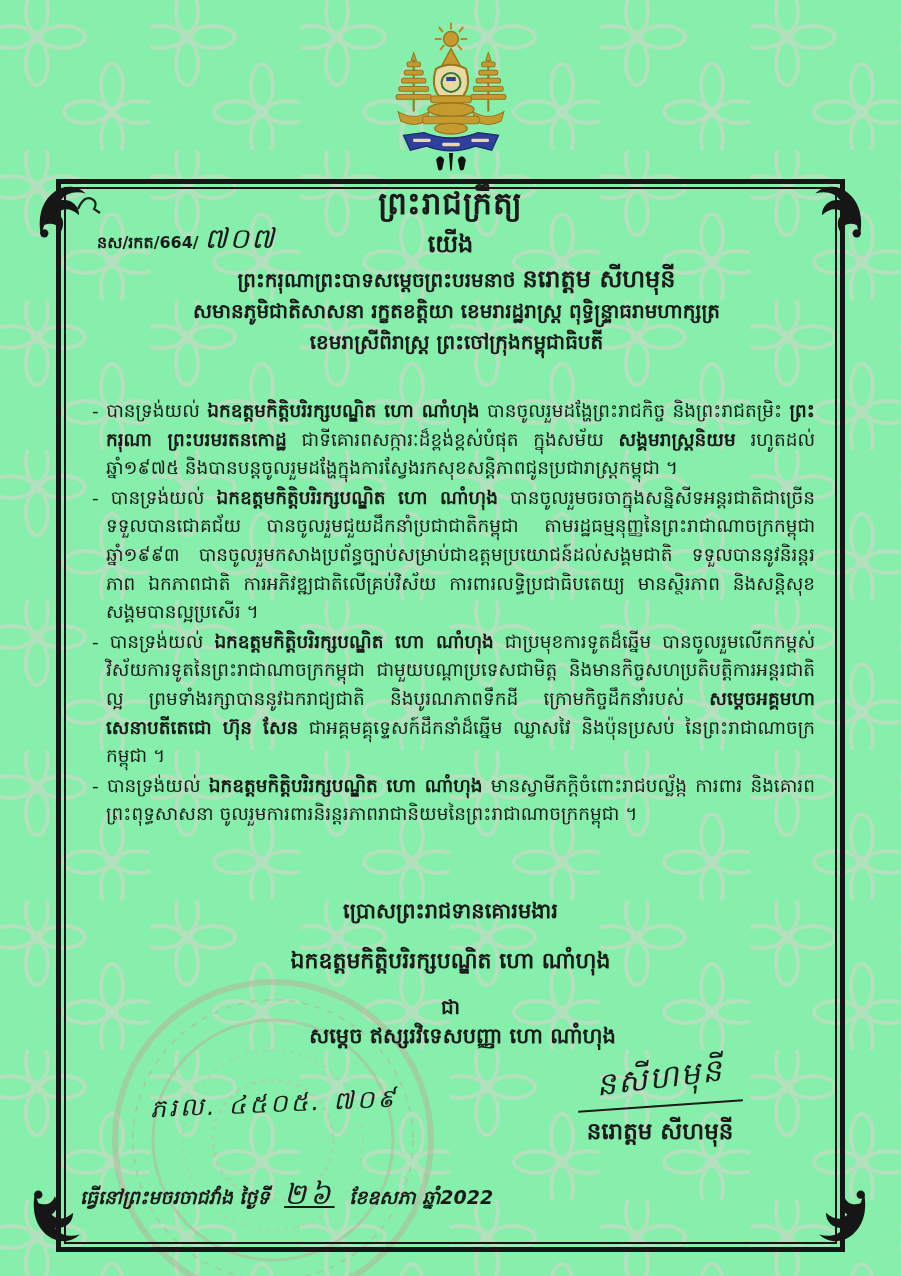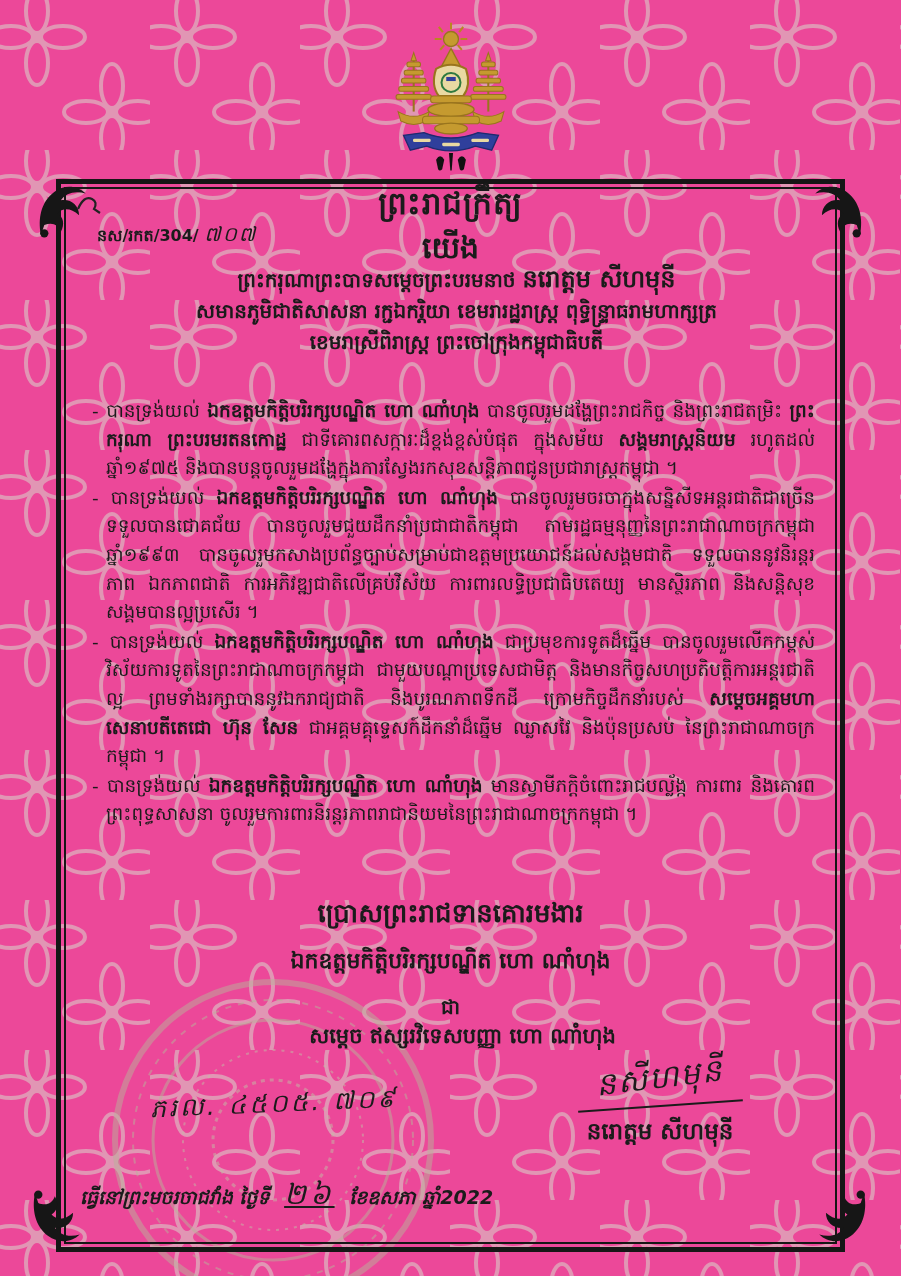--- a/index.html
+++ b/index.html
@@ -4,52 +4,52 @@
 <style>
   html,body{margin:0;padding:0;}
   body{
     width:901px;height:1276px;
     font-family:"DejaVu Sans","Liberation Sans",sans-serif;
     background:#e8e6df;
     overflow:hidden;
   }
   .page{
     position:relative;width:901px;height:1276px;
-    background:#ec4899;overflow:hidden;color:#1b1b1b;
+    background:#86efac;overflow:hidden;color:#1b1b1b;
   }
   .bg-pattern{position:absolute;inset:0;z-index:0;}
   
   .arms{position:absolute;left:383px;top:20px;width:136px;height:156px;z-index:2;}
   
   .frame{
     position:absolute;left:56px;top:179px;width:789px;height:1073px;
     border:5px solid #161616;z-index:1;box-sizing:border-box;
   }
   .frame-inner{position:absolute;inset:3px;border:2px solid #161616;}
   .corner{position:absolute;width:58px;height:58px;z-index:3;}
   .corner.tl{left:36px;top:182px;}
   .corner.tr{right:36px;top:182px;transform:scaleX(-1);}
   .corner.bl{left:30px;top:1188px;transform:scaleY(-1);}
   .corner.br{right:32px;top:1188px;transform:scale(-1,-1);}
   
   .center{text-align:center;width:100%;}
   .decree-title{position:absolute;top:184px;left:0;right:0;z-index:4;
     font-size:31px;font-weight:bold;letter-spacing:1px;}
-  .we{position:absolute;top:229px;left:0;right:0;z-index:4;font-size:30px;font-weight:bold;}
+  .we{position:absolute;top:229px;left:0;right:0;z-index:4;font-size:24px;font-weight:bold;}
   .refnum{position:absolute;left:97px;top:221px;z-index:5;font-size:16px;font-weight:bold;white-space:nowrap;}
-  .refnum .hand{font-size:20px;font-weight:normal;font-style:italic;letter-spacing:2px;}
+  .refnum .hand{font-size:28px;font-weight:normal;font-style:italic;letter-spacing:2px;}
   .tick{position:absolute;left:76px;top:193px;z-index:5;width:26px;height:24px;}
   .royal-block{position:absolute;top:264px;left:52px;right:40px;z-index:4;
     text-align:center;font-weight:bold;font-size:20px;line-height:31px;}
   .royal-block .king{font-size:24px;}
   .clauses{position:absolute;left:92px;right:86px;top:397px;z-index:4;
     font-size:18.5px;line-height:28.6px;text-align:justify;}
   .clauses p{margin:0 0 1px 0;padding-left:14px;text-indent:-14px;}
   .seg-b{font-weight:bold;}
-  .grant-heading{position:absolute;top:897px;left:0;right:0;z-index:4;font-size:26px;font-weight:bold;}
+  .grant-heading{position:absolute;top:897px;left:0;right:0;z-index:4;font-size:21px;font-weight:bold;}
   .grantee{position:absolute;top:947px;left:0;right:0;z-index:4;font-size:22px;font-weight:bold;}
   .as-word{position:absolute;top:994px;left:0;right:0;z-index:4;font-size:20px;font-weight:bold;}
   .conferred{position:absolute;top:1022px;left:0;right:0;z-index:4;font-size:21px;font-weight:bold;margin-left:12px;}
   .registry{position:absolute;left:150px;top:1088px;z-index:4;font-size:25px;
     font-style:italic;letter-spacing:3px;transform:rotate(-2.5deg);white-space:nowrap;}
   .sig-wrap{position:absolute;left:545px;top:1058px;width:230px;z-index:4;text-align:center;}
   .sig-script{font-size:31px;font-style:italic;display:inline-block;
     transform:rotate(-7deg);letter-spacing:2px;}
   .sig-line{width:165px;height:0;border-bottom:2.5px solid #1b1b1b;
     margin:2px auto 10px auto;transform:rotate(-4deg);}
@@ -173,30 +173,30 @@
   </svg>
 
   <svg class="tick" viewBox="0 0 26 24">
     <path d="M2,16 Q8,2 16,6 Q22,9 18,16 L24,20" fill="none" stroke="#222" stroke-width="2.2"></path>
   </svg>
 
   <div class="decree-title center">ព្រះរាជក្រឹត្យ</div>
   <div class="we center">យើង</div>
 
   <div class="refnum">
-    <span>នស/រកត/304/</span>
+    <span>នស/រកត/664/</span>
     <span class="hand">៧០៧</span>
   </div>
 
   <div class="royal-block">
     <div>
       <span>ព្រះករុណាព្រះបាទសម្តេចព្រះបរមនាថ </span>
       <span class="king">នរោត្តម សីហមុនី</span>
     </div>
-    <div>សមានភូមិជាតិសាសនា រក្ជឯករ្តិយា ខេមរារដ្ឋរាស្ត្រ ពុទ្ធិន្ទ្រាធរាមហាក្សត្រ</div>
+    <div>សមានភូមិជាតិសាសនា រក្ខតខត្តិយា ខេមរារដ្ឋរាស្ត្រ ពុទ្ធិន្ទ្រាធរាមហាក្សត្រ</div>
     <div>ខេមរាស្រីពិរាស្ត្រ ព្រះចៅក្រុងកម្ពុជាធិបតី</div>
   </div>
 
   <div class="clauses">
     <p><span>- បានទ្រង់យល់ </span><span class="seg-b">ឯកឧត្តមកិត្តិបរិរក្សបណ្ឌិត ហោ ណាំហុង</span><span> បានចូលរួមដង្ហែព្រះរាជកិច្ច និងព្រះរាជតម្រិះ </span><span class="seg-b">ព្រះករុណា ព្រះបរមរតនកោដ្ឋ</span><span> ជាទីគោរពសក្ការៈដ៏ខ្ពង់ខ្ពស់បំផុត ក្នុងសម័យ </span><span class="seg-b">សង្គមរាស្ត្រនិយម</span><span> រហូតដល់ឆ្នាំ១៩៧៥ និងបានបន្តចូលរួមដង្ហែក្នុងការស្វែងរកសុខសន្តិភាពជូនប្រជារាស្ត្រកម្ពុជា ។</span></p>
     <p><span>- បានទ្រង់យល់ </span><span class="seg-b">ឯកឧត្តមកិត្តិបរិរក្សបណ្ឌិត ហោ ណាំហុង</span><span> បានចូលរួមចរចាក្នុងសន្និសីទអន្តរជាតិជាច្រើនទទួលបានជោគជ័យ បានចូលរួមជួយដឹកនាំប្រជាជាតិកម្ពុជា តាមរដ្ឋធម្មនុញ្ញនៃព្រះរាជាណាចក្រកម្ពុជា ឆ្នាំ១៩៩៣ បានចូលរួមកសាងប្រព័ន្ធច្បាប់សម្រាប់ជាឧត្តមប្រយោជន៍ដល់សង្គមជាតិ ទទួលបាននូវនិរន្តរភាព ឯកភាពជាតិ ការអភិវឌ្ឍជាតិលើគ្រប់វិស័យ ការពារលទ្ធិប្រជាធិបតេយ្យ មានស្ថិរភាព និងសន្តិសុខសង្គមបានល្អប្រសើរ ។</span></p>
     <p><span>- បានទ្រង់យល់ </span><span class="seg-b">ឯកឧត្តមកិត្តិបរិរក្សបណ្ឌិត ហោ ណាំហុង</span><span> ជាប្រមុខការទូតដ៏ឆ្នើម បានចូលរួមលើកកម្ពស់វិស័យការទូតនៃព្រះរាជាណាចក្រកម្ពុជា ជាមួយបណ្តាប្រទេសជាមិត្ត និងមានកិច្ចសហប្រតិបត្តិការអន្តរជាតិល្អ ព្រមទាំងរក្សាបាននូវឯករាជ្យជាតិ និងបូរណភាពទឹកដី ក្រោមកិច្ចដឹកនាំរបស់ </span><span class="seg-b">សម្តេចអគ្គមហាសេនាបតីតេជោ ហ៊ុន សែន</span><span> ជាអគ្គមគ្គុទ្ទេសក៍ដឹកនាំដ៏ឆ្នើម ឈ្លាសវៃ និងប៉ុនប្រសប់ នៃព្រះរាជាណាចក្រកម្ពុជា ។</span></p>
     <p><span>- បានទ្រង់យល់ </span><span class="seg-b">ឯកឧត្តមកិត្តិបរិរក្សបណ្ឌិត ហោ ណាំហុង</span><span> មានស្វាមីភក្តិចំពោះរាជបល្ល័ង្ក ការពារ និងគោរពព្រះពុទ្ធសាសនា ចូលរួមការពារនិរន្តរភាពរាជានិយមនៃព្រះរាជាណាចក្រកម្ពុជា ។</span></p>
   </div>
 

